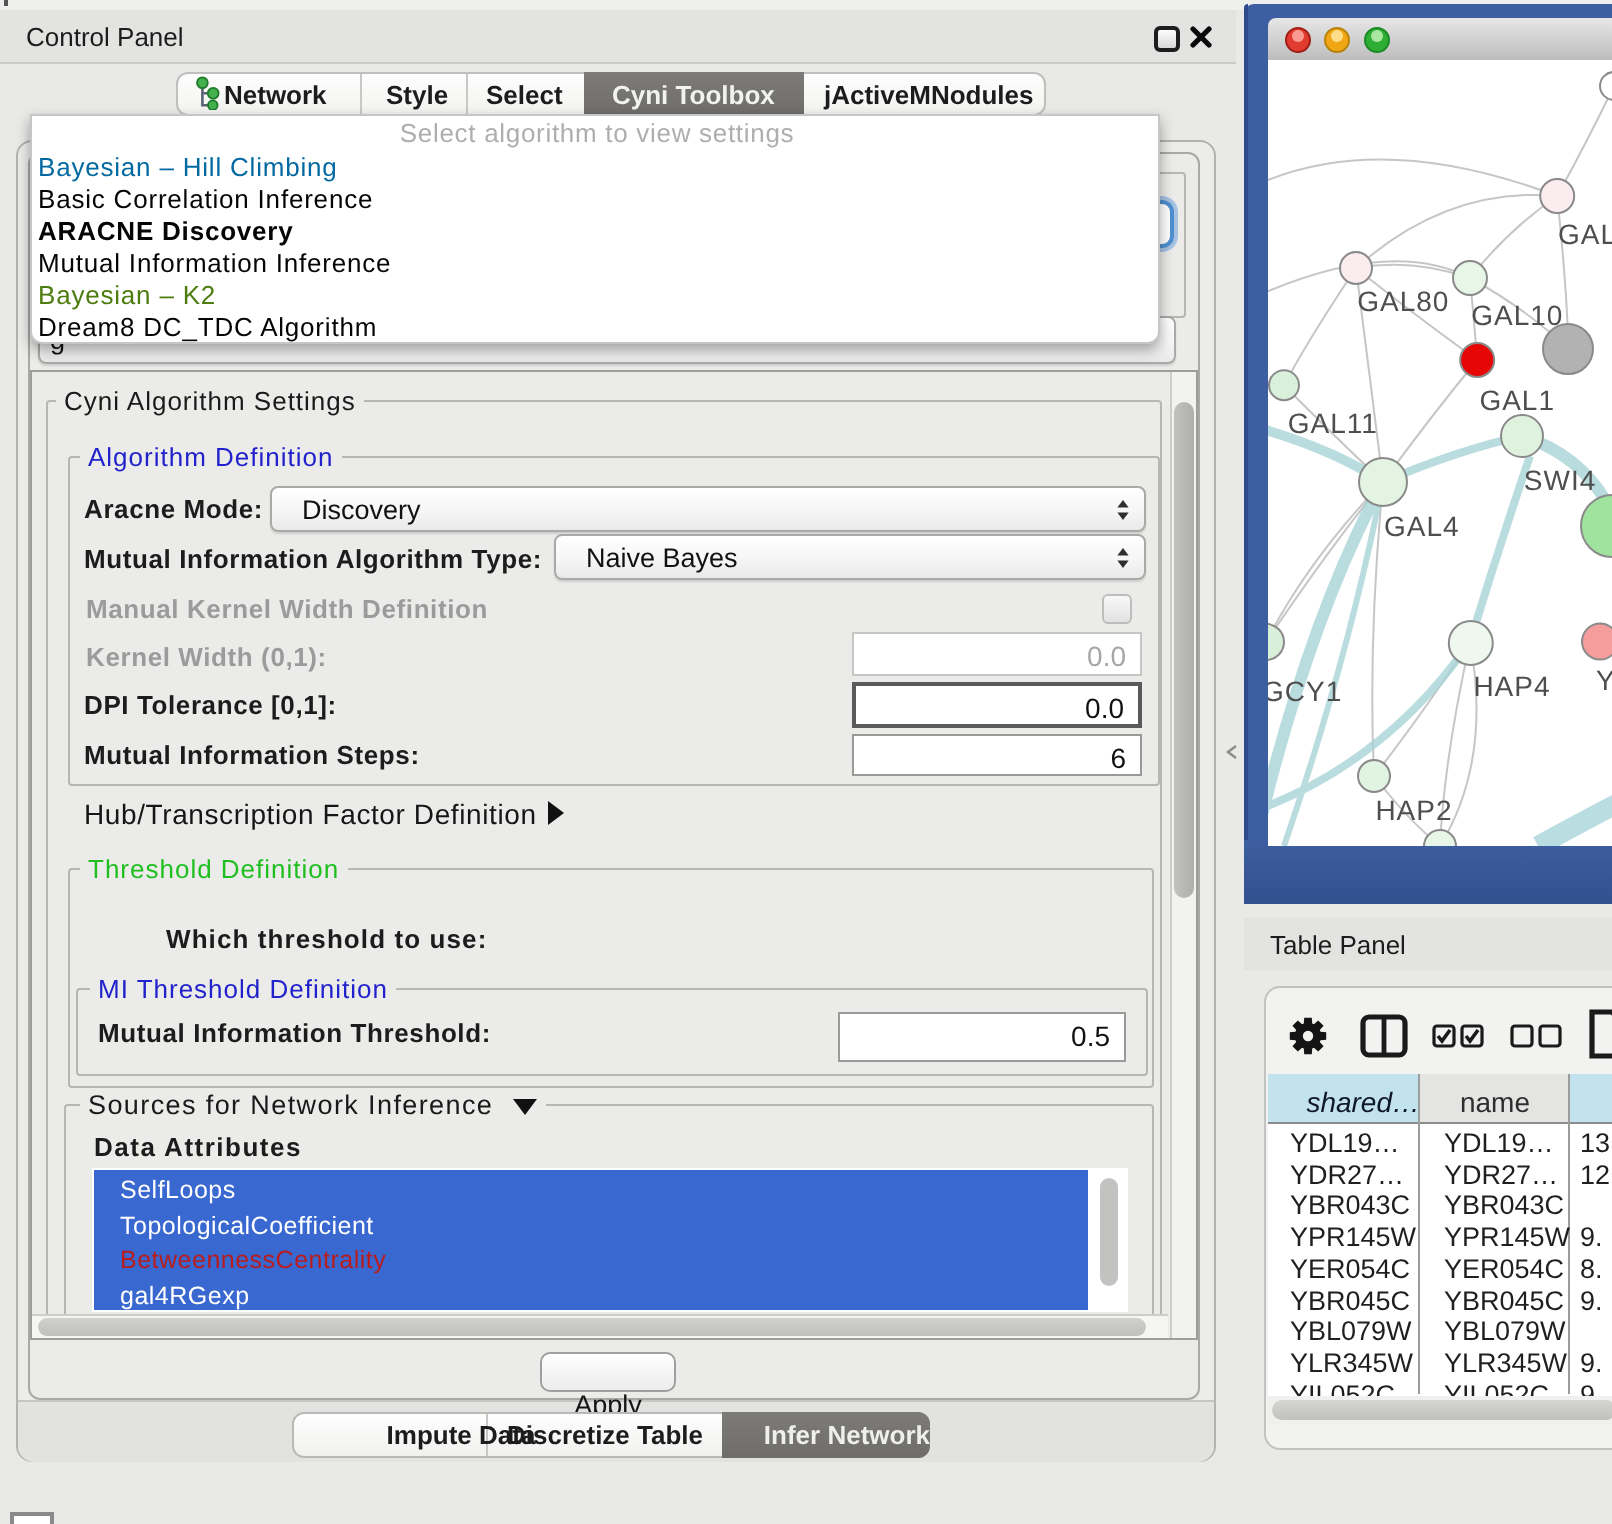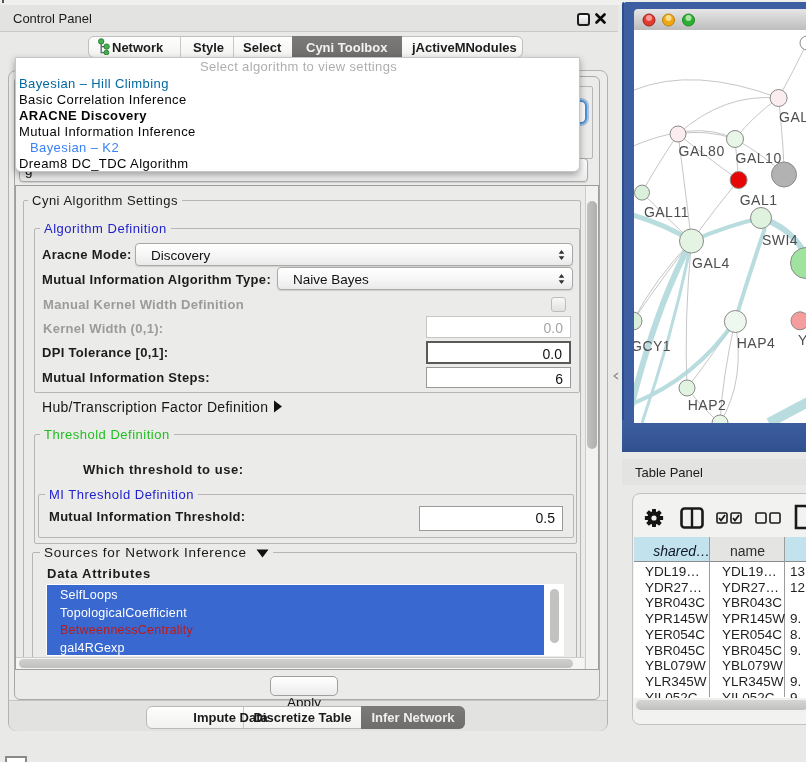--- a/index.html
+++ b/index.html
@@ -125,32 +125,32 @@
  <div class="abs" style="left:569px;top:0;width:14px;height:485px;background:#f2f2f0;border-left:1px solid #cdcdcb;"></div>
  <div class="abs" style="left:571px;top:15px;width:10px;height:248px;background:linear-gradient(90deg,#c2c2c0,#aeaeac);border-radius:6px;"></div>
 </div>
 
 <div class="abs" style="left:15px;top:57px;width:565px;height:115px;background:#fff;border:1px solid #c6c6c6;border-radius:0 0 6px 6px;box-shadow:0 3px 7px rgba(0,0,0,0.35);z-index:30;box-sizing:border-box;">
   <div class="abs" style="left:0;top:1px;width:565px;height:15px;font-size:13px;letter-spacing:0.35px;color:#aeaeae;text-align:center;">Select algorithm to view settings</div>
   <div class="abs ddi" style="left:3px;top:18px;font-size:13px;color:#0369a1;">Bayesian – Hill Climbing</div>
   <div class="abs ddi" style="left:3px;top:34px;font-size:13px;color:#050505;">Basic Correlation Inference</div>
   <div class="abs ddi" style="left:3px;top:50px;font-size:13px;color:#050505;font-weight:bold;">ARACNE Discovery</div>
   <div class="abs ddi" style="left:3px;top:66px;font-size:13px;color:#050505;">Mutual Information Inference</div>
-  <div class="abs ddi" style="left:14px;top:82px;font-size:13px;color:#3b82f6;">Bayesian – K2</div>
+  <div class="abs ddi" style="left:3px;top:82px;font-size:13px;color:#4d7c0f;">Bayesian – K2</div>
   <div class="abs ddi" style="left:3px;top:98px;font-size:13px;color:#050505;">Dream8 DC_TDC Algorithm</div>
 </div>
 
 <div class="abs" style="left:270px;top:676px;width:68px;height:20px;border:1px solid #9f9f9d;border-radius:5px;background:linear-gradient(#ffffff,#ececec);box-sizing:border-box;text-align:center;font-size:13.5px;color:#141414;padding-top:18px;">Apply</div>
 
 <div class="abs" style="left:146px;top:706px;width:319px;height:23px;background:linear-gradient(#fefefe,#f1f1ef);border:1px solid #b9b9b7;border-radius:6px;box-sizing:border-box;"></div>
 <div class="abs" style="left:243px;top:707px;width:1px;height:21px;background:#c6c6c4;"></div>
 <div class="abs" style="left:361px;top:706px;width:104px;height:23px;background:linear-gradient(#7d7b79,#6f6d6b);border-radius:0 6px 6px 0;"></div>
 <div class="lbl b" style="left:146px;top:710px;width:97px;text-align:center;padding-left:36px;">Impute Data</div>
 <div class="lbl b" style="left:244px;top:710px;width:117px;text-align:center;">Discretize Table</div>
-<div class="lbl b" style="left:361px;top:710px;width:104px;text-align:center;color:#efefed;">Infer Network</div>
+<div class="lbl b" style="left:361px;top:710px;width:104px;text-align:right;color:#efefed;">Infer Network</div>
 
 <svg class="abs" style="left:613px;top:372px;" width="6" height="8" viewBox="0 0 6 8">
     <path d="M5 1 L1 4 L5 7" stroke="#8a8a8a" stroke-width="1.2" fill="none"></path>
   </svg>
 
 <div class="abs" style="left:5px;top:756px;width:18px;height:12px;border:2px solid #8a8a8a;background:#fff;"></div>
 
 <div class="abs" style="left:622px;top:2px;width:184px;height:450px;background:#3d5ea0;border-radius:5px 0 0 0;"></div>
 <div class="abs" style="left:622px;top:2px;width:2px;height:450px;background:#2c4c8e;border-radius:5px 0 0 0;"></div>
 <div class="abs" style="left:622px;top:420px;width:184px;height:32px;background:linear-gradient(#3d5ea0,#31508e);"></div>

